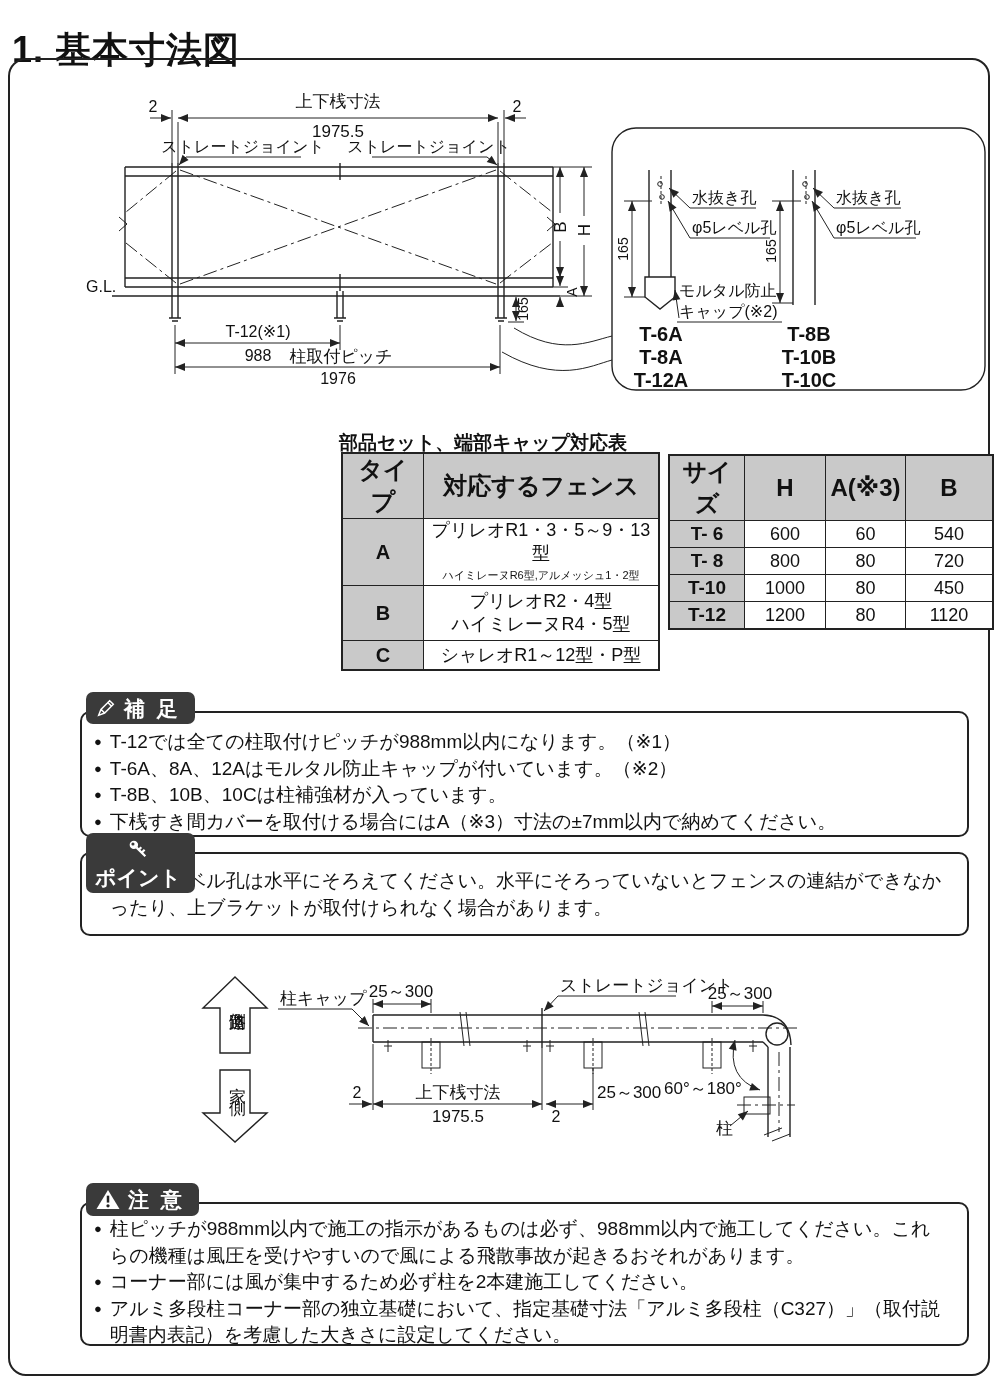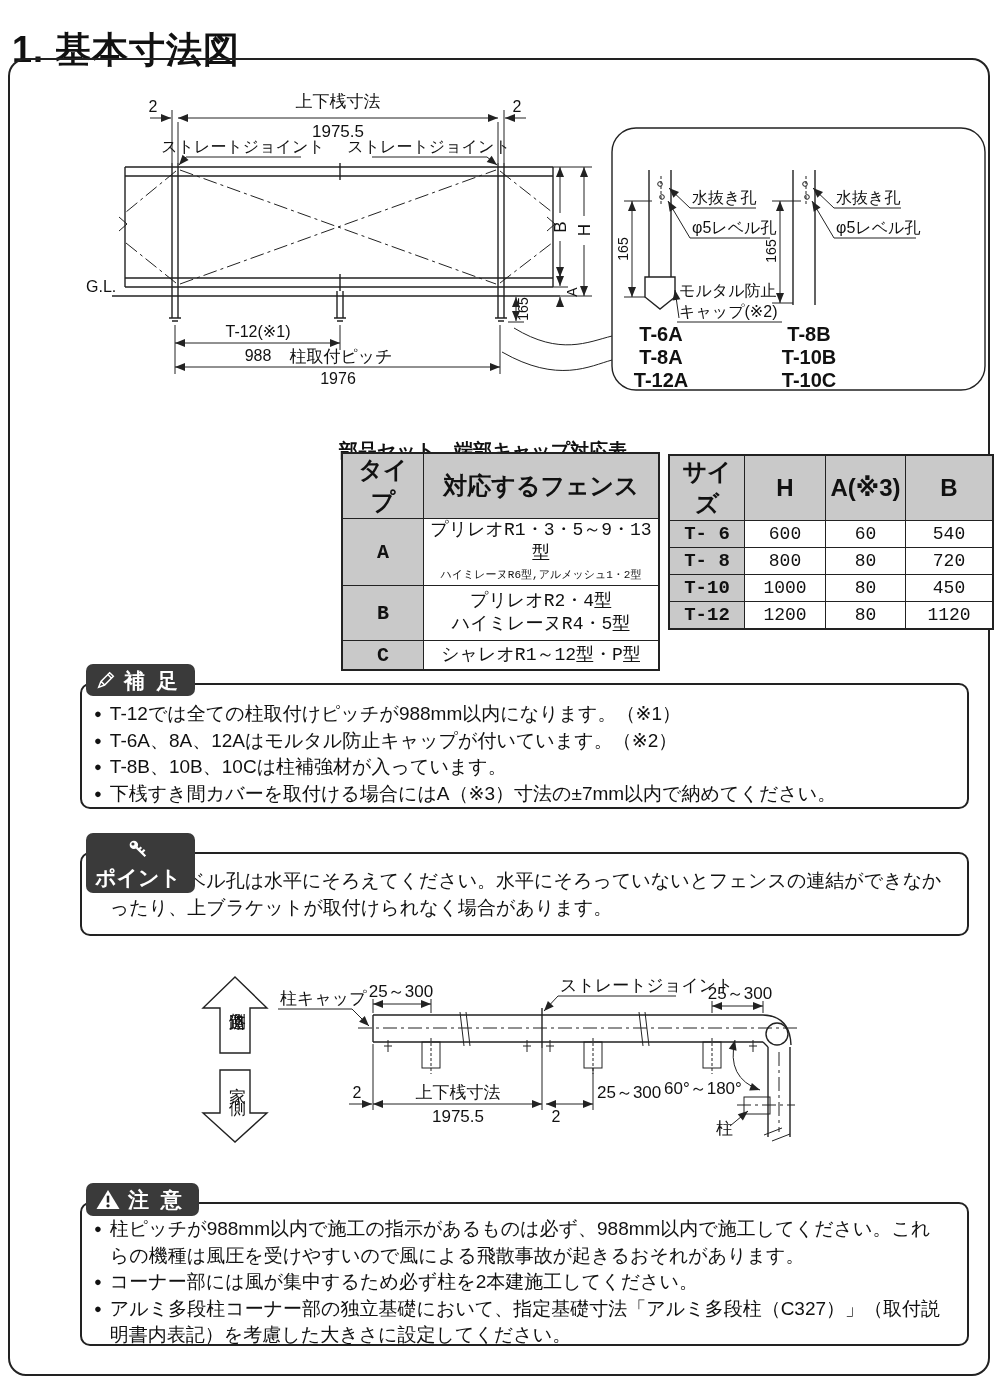--- a/index.html
+++ b/index.html
@@ -19,21 +19,21 @@
   text{fill:#111;}
   .t14{font-size:14px}.t16{font-size:16px}.t17{font-size:17px}
   .t20{font-size:20px;font-weight:600}
   .mid{text-anchor:middle}
   
   .tbl-title{position:absolute;font-size:19px;font-weight:bold;}
   table.tbl{position:absolute;border-collapse:collapse;background:#fff;border:2.5px solid #222;}
   .tbl th,.tbl td{border:1.5px solid #222;text-align:center;vertical-align:middle;padding:0 4px;}
   .tbl th{background:#c9c9c9;font-size:24px;font-weight:bold;}
   .tbl td.typ{background:#c9c9c9;font-size:20px;font-weight:bold;}
-  .tbl td{font-size:18px;font-family:Liberation Mono, monospace;}
+  .tbl td{font-size:18px;}
   .tbl .fence-main{font-size:18px;line-height:23px;}
   .tbl .fence-small{font-size:11px;line-height:20px;}
   .sz td{font-size:18px;}
   .sz td.typ{font-size:19px;}
   
   .note-box{position:absolute;left:80px;width:885px;border:2px solid #222;border-radius:10px;background:#fff;}
   .badge{position:absolute;top:-21px;left:4px;background:#3a3a3a;color:#fff;border-radius:7px;
          display:flex;align-items:center;gap:7px;padding:5px 14px 5px 9px;
          font-size:21px;font-weight:bold;letter-spacing:3px;line-height:1;}
   .badge svg{display:block;}
@@ -215,21 +215,21 @@
     <text class="t17" x="664" y="1094">60°～180°</text>
     <path class="dim" d="M735,1040 Q726,1078 760,1090" marker-start="url(#mS)" marker-end="url(#mE)" fill="none"></path>
     <text class="t17" x="716" y="1134">柱</text>
     <line class="dim" x1="730" y1="1126" x2="748" y2="1111" marker-end="url(#mE)"></line>
   </g>
 </svg>
 
 <div class="vtext" style="left:226px;top:1000px;">道路側</div>
 <div class="vtext" style="left:226px;top:1074px;letter-spacing:13px;">家側</div>
 
-<div class="tbl-title" style="left:339px;top:430px;margin-top:8px;">部品セット、端部キャップ対応表</div>
+<div class="tbl-title" style="left:339px;top:430px;">部品セット、端部キャップ対応表</div>
 
 <table class="tbl" style="left:341px;top:452px;">
   <tbody>
       <tr>
     <th style="width:72px;height:26px;">タイプ</th>
     <th style="width:226px;">対応するフェンス</th>
   </tr>
   <tr>
     <td class="typ" style="height:50px;">A</td>
     <td>
@@ -281,21 +281,21 @@
   </tr>
   <tr>
     <td class="typ" style="height:26px;">T-12</td>
     <td>1200</td>
     <td>80</td>
     <td>1120</td>
   </tr>
 </tbody>
   </table>
 
-<div class="note-box" style="top:683px;height:122px;">
+<div class="note-box" style="top:711px;height:122px;">
   <div class="badge">
     <span>
       <svg width="22" height="22" viewBox="0 0 24 24">
           <path d="M4,20 L6.5,13.5 L16,4 L20,8 L10.5,17.5 Z M6.5,13.5 L10.5,17.5 M16,4 L14,6 L18,10" stroke="#fff" fill="none" stroke-width="1.6"></path>
         </svg>
     </span>
     <span>補 足</span>
   </div>
   <div class="note-items">
     <div class="note-item">

